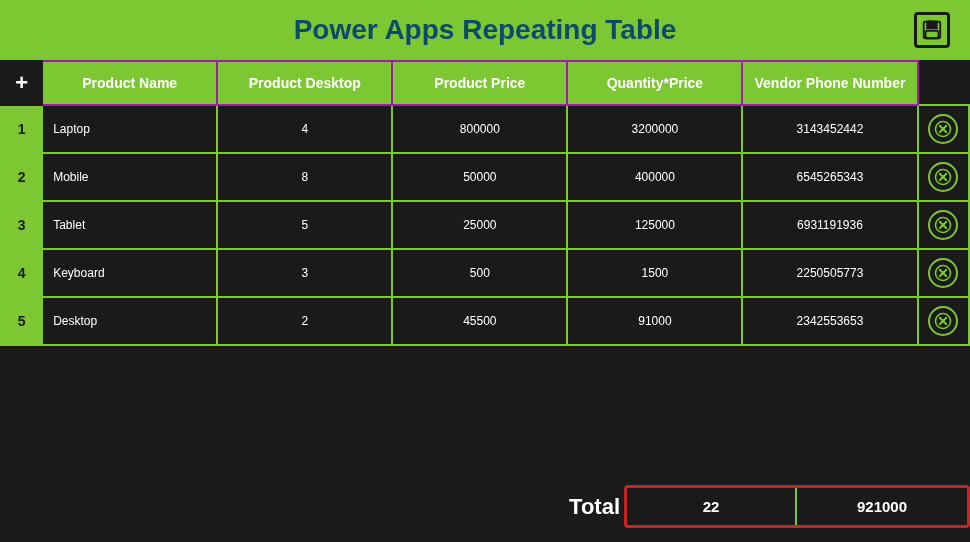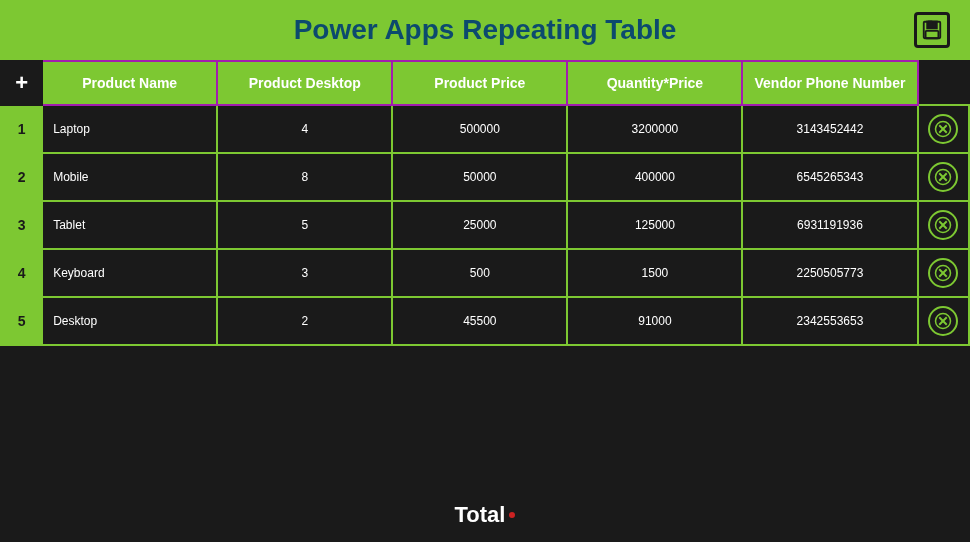--- a/index.html
+++ b/index.html
@@ -131,21 +131,21 @@
     .add-icon {
       font-size: 22px;
       font-weight: bold;
       color: white;
       cursor: pointer;
     }
     .footer-section {
       padding: 10px 0 14px 0;
       display: flex;
       align-items: center;
-      justify-content: center;
+      justify-content: flex-end;
     }
     .total-row-container {
       display: flex;
       align-items: center;
     }
     .total-label {
       font-size: 22px;
       font-weight: 900;
       color: white;
       margin-right: 0;
@@ -203,21 +203,21 @@
             <th class="col-qp">Quantity*Price</th>
             <th class="col-phone">Vendor Phone Number</th>
             <th class="col-del"></th>
           </tr>
         </thead>
         <tbody id="table-body">
         <tr>
               <td>1</td>
               <td class="name-cell">Laptop</td>
               <td>4</td>
-              <td>500000</td>
+              <td>800000</td>
               <td>3200000</td>
               <td>3143452442</td>
               <td style="background: rgb(26, 26, 26); border: 2px solid rgb(125, 200, 50);">
                 <div class="delete-btn">
                   <svg viewBox="0 0 24 24" fill="none">
       <circle cx="12" cy="12" r="10" stroke="#7dc832" stroke-width="2"></circle>
       <line x1="7" y1="7" x2="17" y2="17" stroke="#7dc832" stroke-width="2.5"></line>
       <line x1="17" y1="7" x2="7" y2="17" stroke="#7dc832" stroke-width="2.5"></line>
     </svg>
                 </div>
@@ -293,16 +293,18 @@
             </tr>
           </tbody>
       </table>
     </div>
   </div>
 
   <div class="footer-section">
     <div class="total-row-container">
       <span class="total-label">Total</span>
       <div class="total-box">
+        <div class="total-cell tc-qty">22</div>
+        <div class="total-cell tc-price">921000</div>
       </div>
     </div>
   </div>
 </div>
 
 </body></html>

